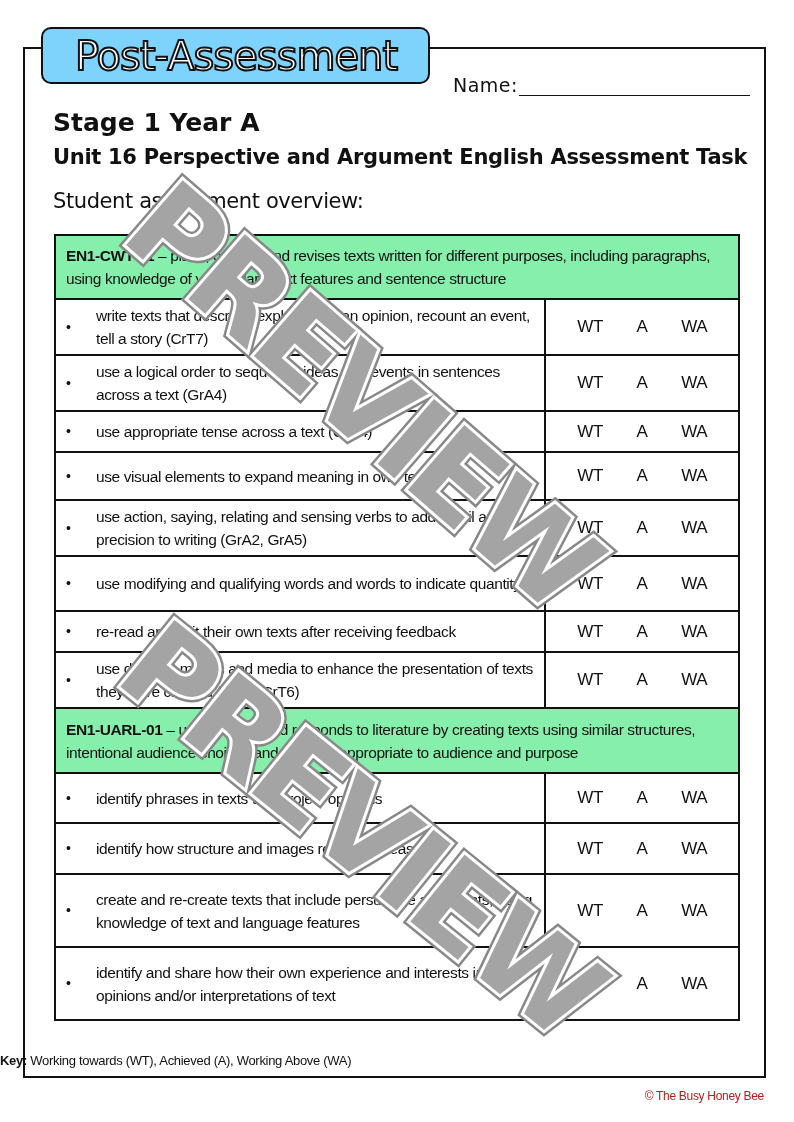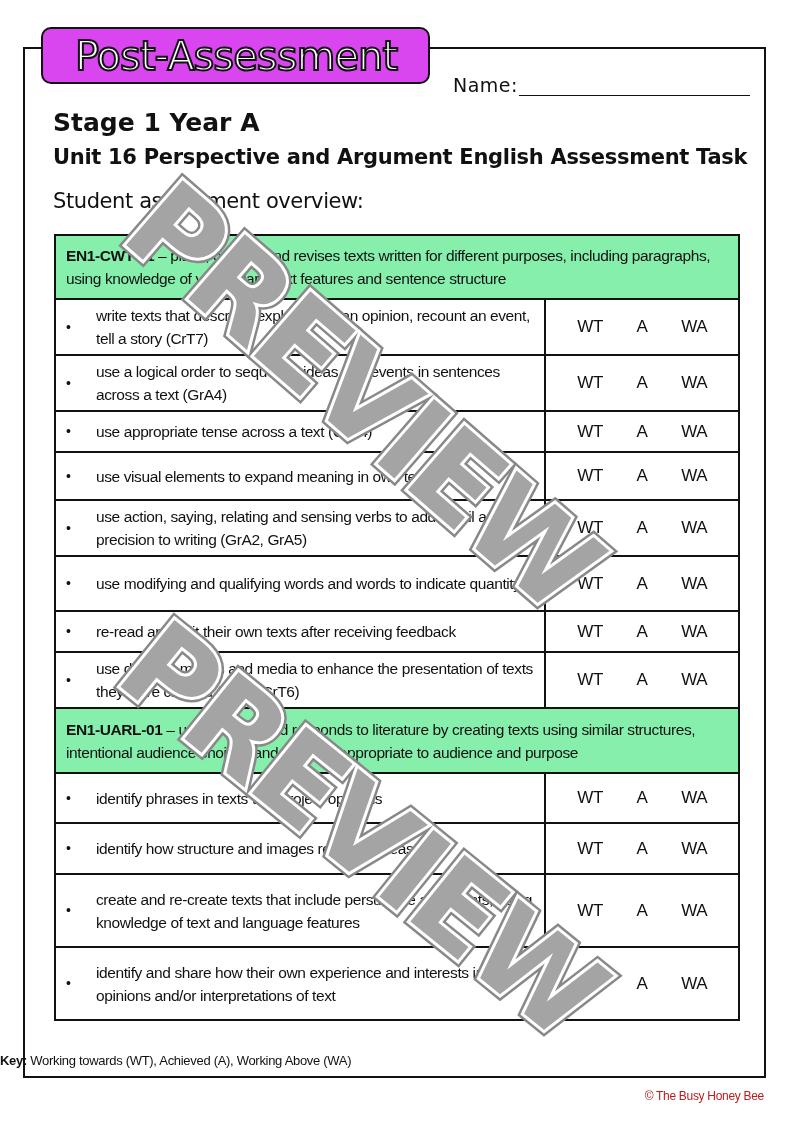--- a/index.html
+++ b/index.html
@@ -1,20 +1,20 @@
 <!DOCTYPE html>
 <html><head>
 <meta charset="utf-8">
 <style>
   html, body { margin: 0; padding: 0; background: #ffffff; }
   body { width: 794px; height: 1122px; position: relative; overflow: hidden; font-family: "Liberation Sans", sans-serif; color: #111; }
 
   .frame { position: absolute; left: 23px; top: 47px; width: 743px; height: 1031px; border: 2px solid #111; box-sizing: border-box; }
 
-  .title-box { position: absolute; left: 41px; top: 27px; width: 389px; height: 57px; background: #d946ef; border: 2px solid #111; border-radius: 10px; box-sizing: border-box; display: flex; align-items: center; justify-content: center; z-index: 2; }
+  .title-box { position: absolute; left: 41px; top: 27px; width: 389px; height: 57px; background: #7dd3fc; border: 2px solid #111; border-radius: 10px; box-sizing: border-box; display: flex; align-items: center; justify-content: center; z-index: 2; }
   .title-box svg { width: 370px; height: 50px; }
 
   .name-label { position: absolute; left: 453px; top: 74px; font-family: "DejaVu Sans", sans-serif; font-size: 19px; letter-spacing: 0.5px; }
   .name-line { position: absolute; left: 519px; top: 95px; width: 231px; height: 0; border-bottom: 1.5px solid #111; }
 
   .stage { position: absolute; left: 53px; top: 108px; font-family: "DejaVu Sans", sans-serif; font-weight: bold; font-size: 25px; }
   .unit { position: absolute; left: 53px; top: 145px; font-family: "DejaVu Sans", sans-serif; font-weight: bold; font-size: 21px; letter-spacing: -0.3px; white-space: nowrap; }
   .overview { position: absolute; left: 53px; top: 189px; font-family: "DejaVu Sans", sans-serif; font-size: 21px; letter-spacing: -0.4px; }
 
   table.grid { position: absolute; left: 54px; top: 234px; width: 686px; border-collapse: collapse; font-family: "Liberation Sans Narrow", "Liberation Sans", sans-serif; font-size: 15.5px; letter-spacing: -0.4px; }

